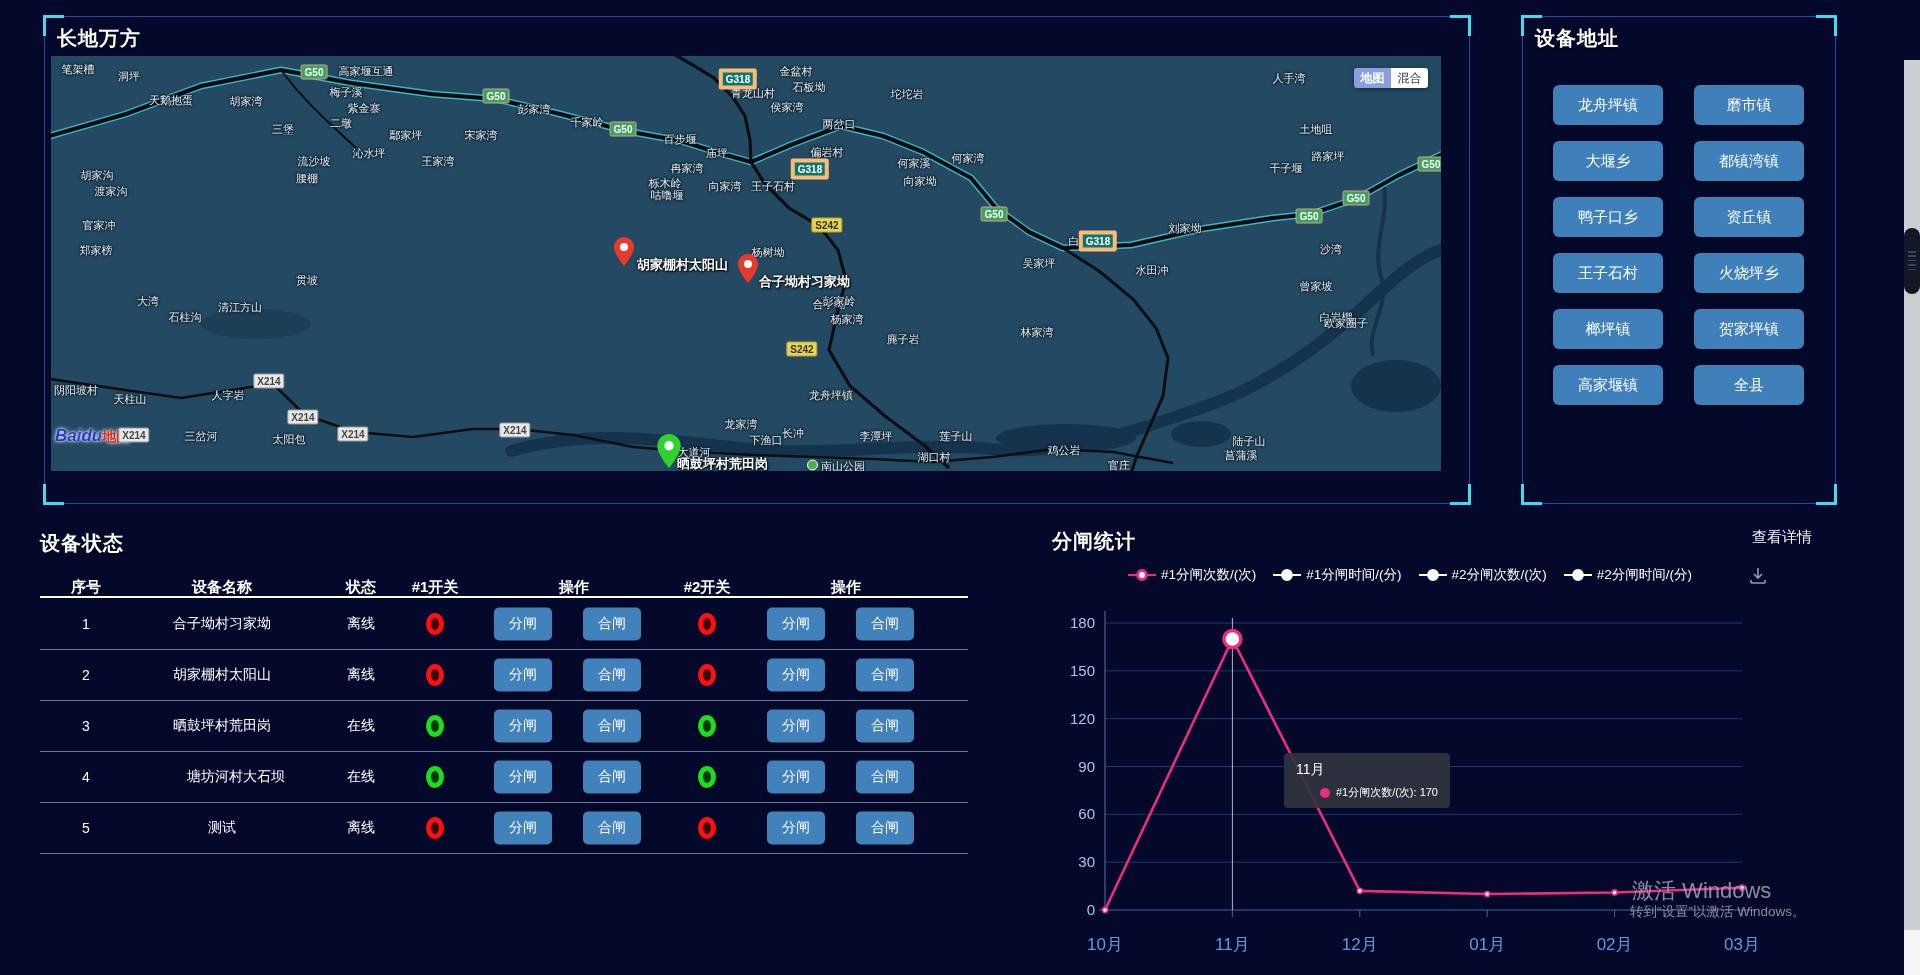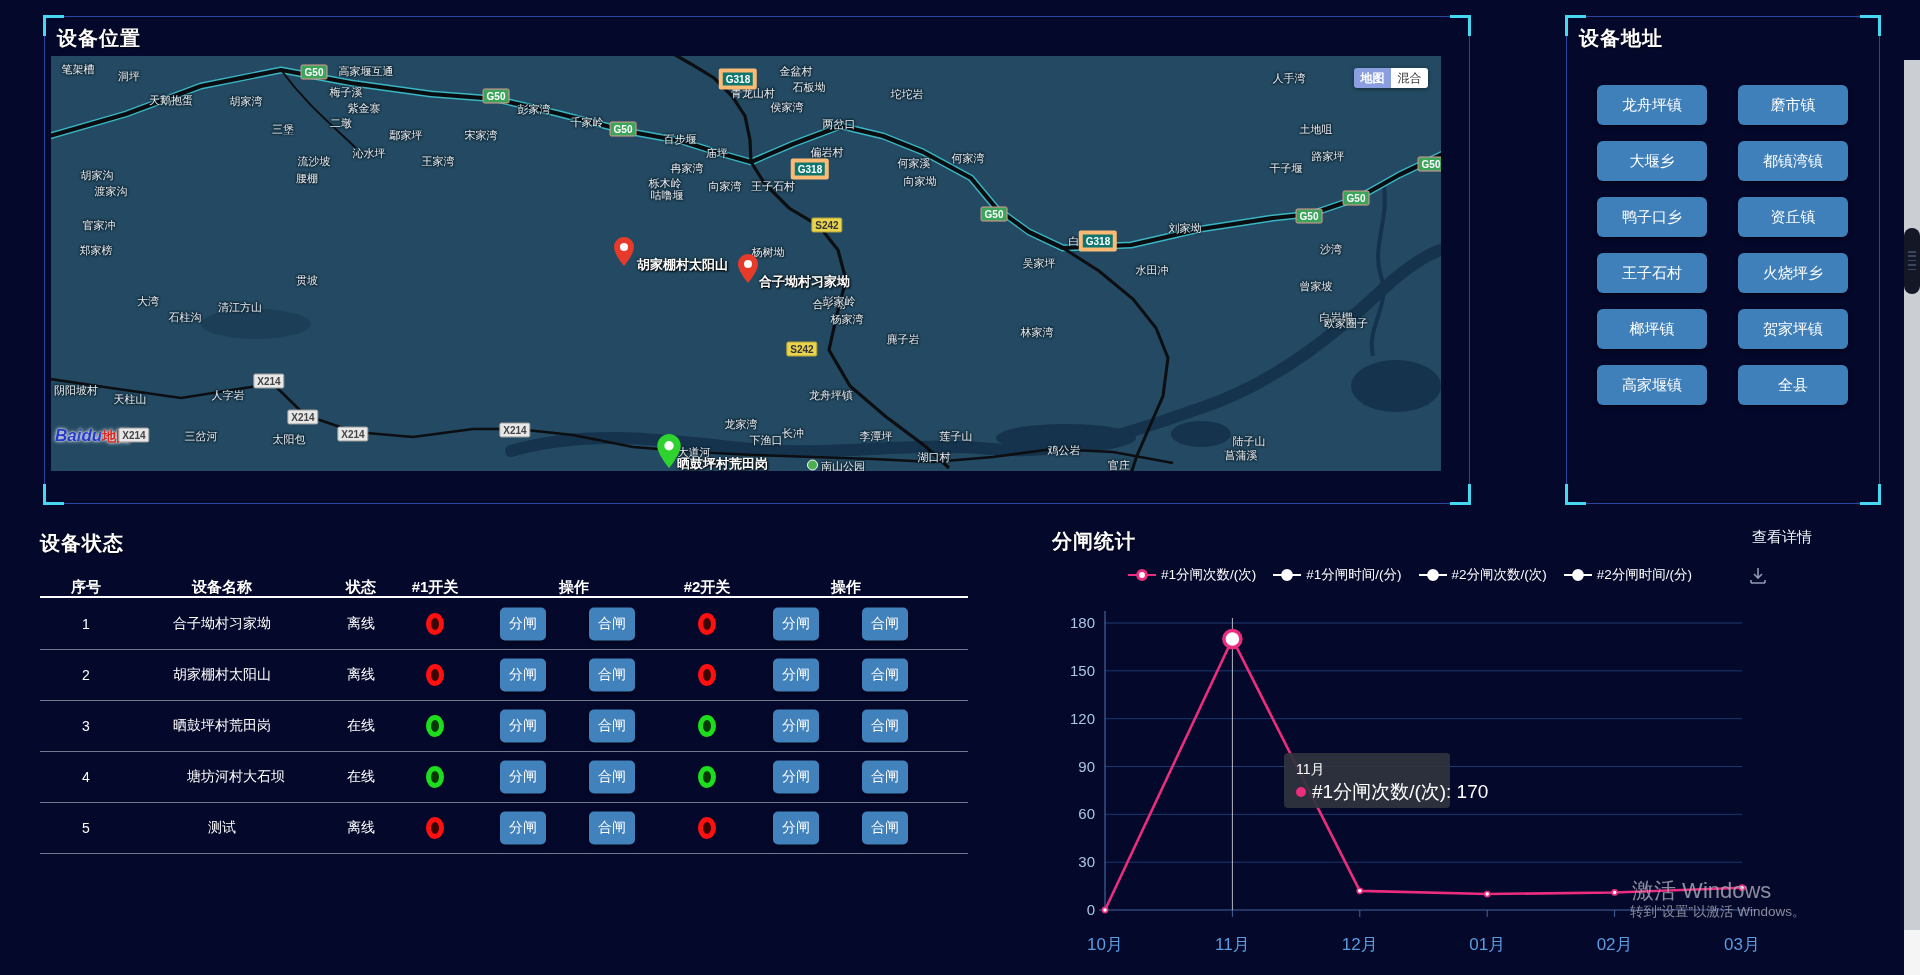--- a/index.html
+++ b/index.html
@@ -44,54 +44,54 @@
   
   #status-table{position:absolute;left:40px;top:564px;width:928px;height:296px;}
   .t-header{position:absolute;top:8px;left:0;width:100%;height:32px;}
   .t-hcell{position:absolute;transform:translateX(-50%);font-weight:bold;font-size:15px;top:6px;white-space:nowrap;}
   .t-underline{position:absolute;top:32px;left:0;width:100%;height:2px;background:#fff;}
   .t-row{position:absolute;left:0;width:100%;height:51px;border-bottom:1px solid rgba(225,230,240,.5);}
   .t-cell{position:absolute;transform:translate(-50%,-50%);top:50%;font-size:14px;white-space:nowrap;}
   .dot{position:absolute;transform:translate(-50%,-50%);top:50%;width:8px;height:12px;border-radius:50%;}
   .dot.red{border:5px solid #ff1010;background:#3a0505;}
   .dot.green{border:5px solid #1ddd1d;background:#063806;}
-  .t-btn{position:absolute;transform:translate(-50%,-50%);top:50%;width:46px;height:33px;background:#4181bc;border:none;
+  .t-btn{position:absolute;transform:translate(-50%,-50%);top:50%;width:58px;height:33px;background:#4181bc;border:none;
     border-radius:5px;color:#fff;font-size:14px;font-family:inherit;cursor:pointer;box-shadow:0 2px 4px rgba(0,0,0,.35);}
 
   
   #detail-link{position:absolute;left:1752px;top:528px;font-size:15px;color:#f2f5fa;cursor:pointer;}
   #download-icon{position:absolute;left:1748px;top:566px;}
   #legend{position:absolute;left:1128px;top:566px;display:flex;align-items:center;gap:17px;}
   .legend-item{display:flex;align-items:center;cursor:pointer;}
   .lg-label{font-size:13.5px;margin-left:5px;color:#fff;}
   #chart-svg{position:absolute;left:1040px;top:598px;}
   #tooltip{position:absolute;left:1284px;top:753px;width:166px;height:55px;background:rgba(48,52,62,.92);border-radius:4px;
     padding:8px 12px;box-sizing:border-box;z-index:5;}
   #tooltip .tt-line1{font-size:14px;}
-  #tooltip .tt-line2{font-size:19px;display:flex;align-items:center;white-space:nowrap;}
+  #tooltip .tt-line2{font-size:11px;margin-top:6px;display:flex;align-items:center;white-space:nowrap;justify-content:flex-end;}
   .tt-dot{display:inline-block;width:10px;height:10px;border-radius:50%;background:#ec2d7f;margin-right:6px;flex:none;}
   #wm1{position:absolute;left:1632px;top:876px;font-size:22px;color:rgba(168,168,182,.82);}
   #wm2{position:absolute;left:1630px;top:903px;font-size:13.5px;color:rgba(168,168,182,.82);}
 
   
   #scroll-track{position:absolute;left:1904px;top:60px;width:16px;height:870px;background:#cbcfd3;}
   #scroll-thumb{position:absolute;left:0;top:168px;width:16px;height:66px;border-radius:8px;background-color:#141826;
     background-image:repeating-linear-gradient(180deg,transparent 0 3px,#3a4660 3px 4.5px);
     background-size:8px 26px;background-repeat:no-repeat;background-position:center;cursor:pointer;}
   #scroll-corner{position:absolute;left:1904px;top:930px;width:16px;height:45px;background:#f5f5f5;}
 </style>
 </head>
 <body>
 
 <div class="panel" id="map-panel" style="left:44px;top:16px;width:1424px;height:486px;">
   <span class="corner c-tl"></span>
   <span class="corner c-tr"></span>
   <span class="corner c-bl"></span>
   <span class="corner c-br"></span>
-  <div class="panel-title">设备位置</div>
+  <div class="panel-title">长地万方</div>
 
   <div id="map">
     <svg id="map-roads" width="1390" height="415" viewBox="0 0 1390 415">
       <path d="M460,395 C540,372 620,385 700,393 C780,401 860,385 940,393 C1020,401 1090,372 1150,352 C1230,325 1290,272 1330,235 C1360,207 1380,196 1396,192" stroke="#15334d" stroke-width="12" fill="none" stroke-linecap="round"></path>
       <ellipse cx="1015" cy="382" rx="70" ry="14" fill="#15334d"></ellipse>
       <ellipse cx="1150" cy="378" rx="30" ry="13" fill="#15334d"></ellipse>
       <ellipse cx="1345" cy="330" rx="45" ry="26" fill="#15334d"></ellipse>
       <ellipse cx="205" cy="268" rx="55" ry="15" fill="#1c3e57"></ellipse>
       <path d="M1332,125 C1340,160 1320,190 1330,220 C1340,250 1315,270 1322,300" stroke="#15334d" stroke-width="4" fill="none"></path>
       <path d="M-8,82 L75,58 150,30 230,14 300,27 380,38 445,43 505,57 575,75 630,85 668,97 700,106 742,88 790,70 832,80 872,96 920,122 945,152 978,176 1012,192 1080,189 1150,173 1222,162 1260,158 1307,142 1348,119 1396,96" stroke="#3ab6c4" stroke-width="7" fill="none" stroke-linejoin="round"></path>
@@ -114,21 +114,21 @@
           <circle cx="10" cy="10" r="4" fill="#fff"></circle>
         </svg></div><span class="marker-label" style="left: 586px; top: 201px;">胡家棚村太阳山</span><div class="map-marker" style="left: 687px; top: 198px;"><svg width="20" height="29" viewBox="0 0 20 29">
           <path d="M10 0C4.5 0 0 4.5 0 10c0 7.3 10 19 10 19s10-11.7 10-19C20 4.5 15.5 0 10 0z" fill="#e63a2b"></path>
           <circle cx="10" cy="10" r="4" fill="#fff"></circle>
         </svg></div><span class="marker-label" style="left: 708px; top: 218px;">合子坳村习家坳</span><div class="map-marker" style="left: 606px; top: 378px;"><svg width="24" height="34" viewBox="0 0 20 29">
           <path d="M10 0C4.5 0 0 4.5 0 10c0 7.3 10 19 10 19s10-11.7 10-19C20 4.5 15.5 0 10 0z" fill="#2fd32f"></path>
           <circle cx="10" cy="10" r="4" fill="#fff"></circle>
         </svg></div><span class="marker-label" style="left: 626px; top: 400px;">晒鼓坪村荒田岗</span></div>
 </div>
 
-<div class="panel" id="addr-panel" style="left:1522px;top:16px;width:312px;height:486px;margin-left:44px;">
+<div class="panel" id="addr-panel" style="left:1522px;top:16px;width:312px;height:486px;">
   <span class="corner c-tl"></span>
   <span class="corner c-tr"></span>
   <span class="corner c-bl"></span>
   <span class="corner c-br"></span>
   <div class="panel-title">设备地址</div>
   <div id="addr-buttons">
       <button class="addr-btn">龙舟坪镇</button>
       <button class="addr-btn">磨市镇</button>
       <button class="addr-btn">大堰乡</button>
       <button class="addr-btn">都镇湾镇</button>

